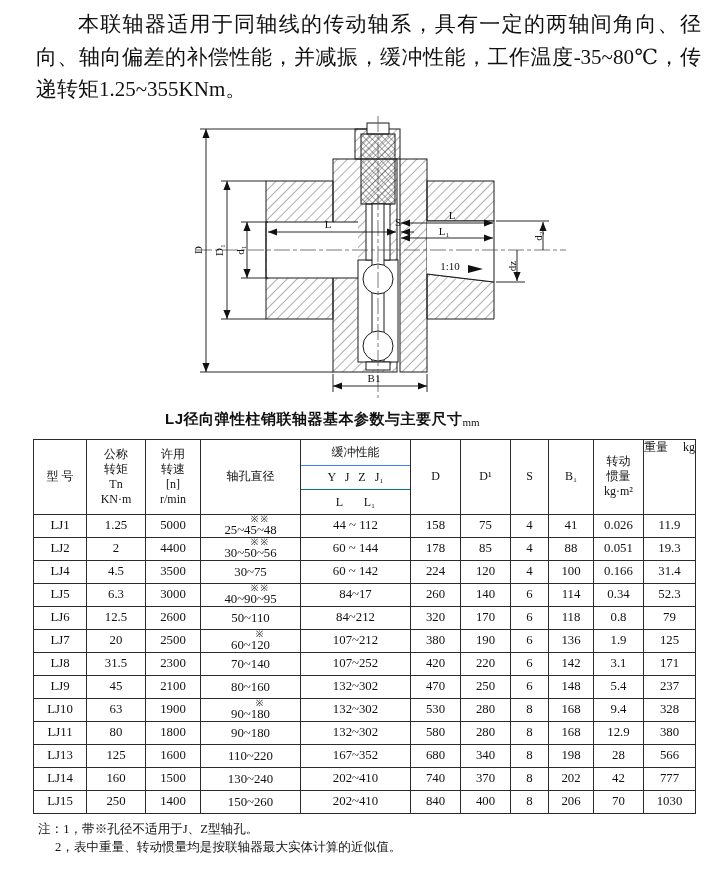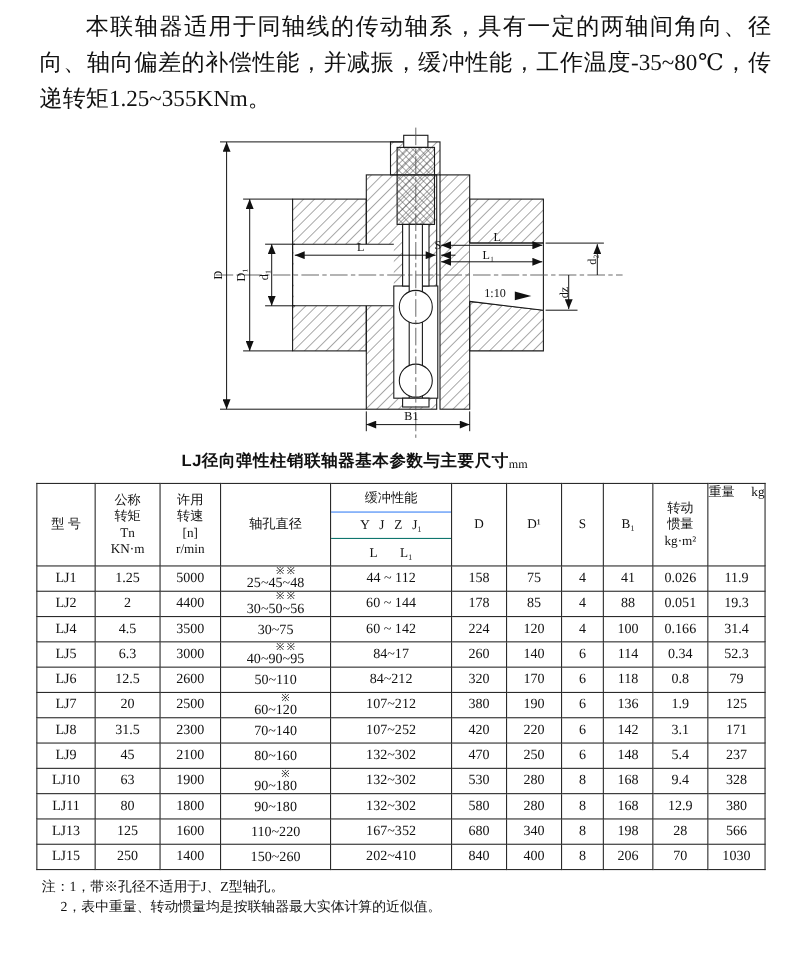--- a/index.html
+++ b/index.html
@@ -384,20 +384,36 @@
     </td>
     <td>167~352</td>
     <td>680</td>
     <td>340</td>
     <td>8</td>
     <td>198</td>
     <td>28</td>
     <td>566</td>
   </tr>
 
+  <tr>
+    <td>LJ14</td>
+    <td>160</td>
+    <td>1500</td>
+    <td>
+
+      <div class="bore-val">130~240</div>
+    </td>
+    <td>202~410</td>
+    <td>740</td>
+    <td>370</td>
+    <td>8</td>
+    <td>202</td>
+    <td>42</td>
+    <td>777</td>
+  </tr>
 
   <tr>
     <td>LJ15</td>
     <td>250</td>
     <td>1400</td>
     <td>
 
       <div class="bore-val">150~260</div>
     </td>
     <td>202~410</td>

